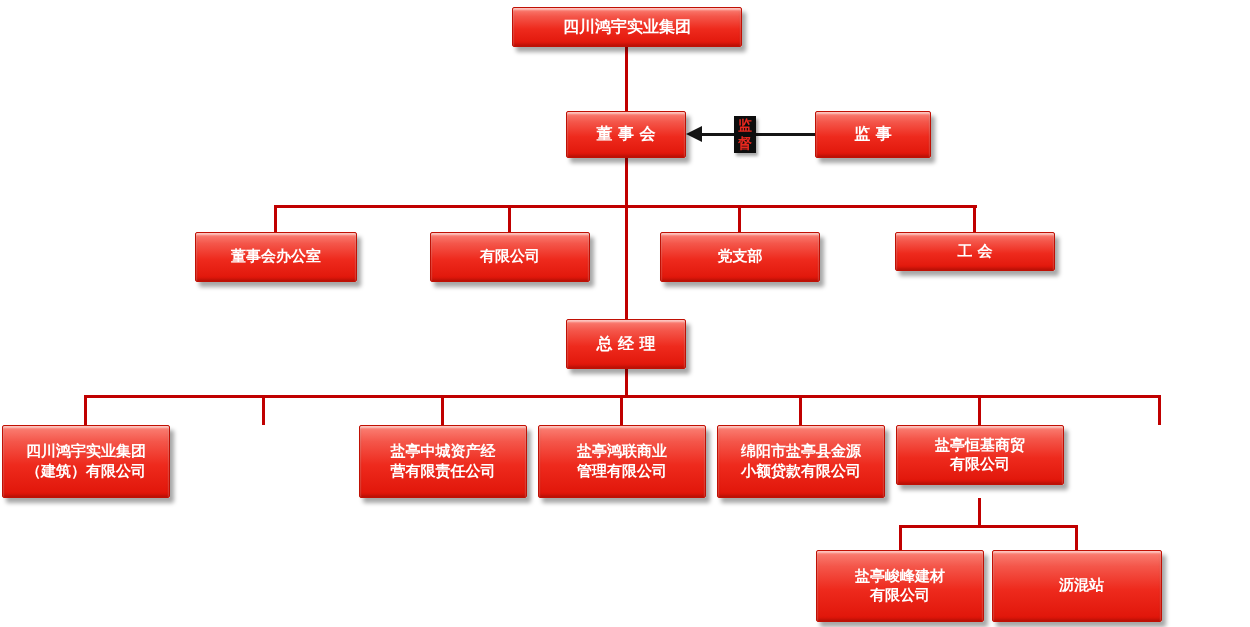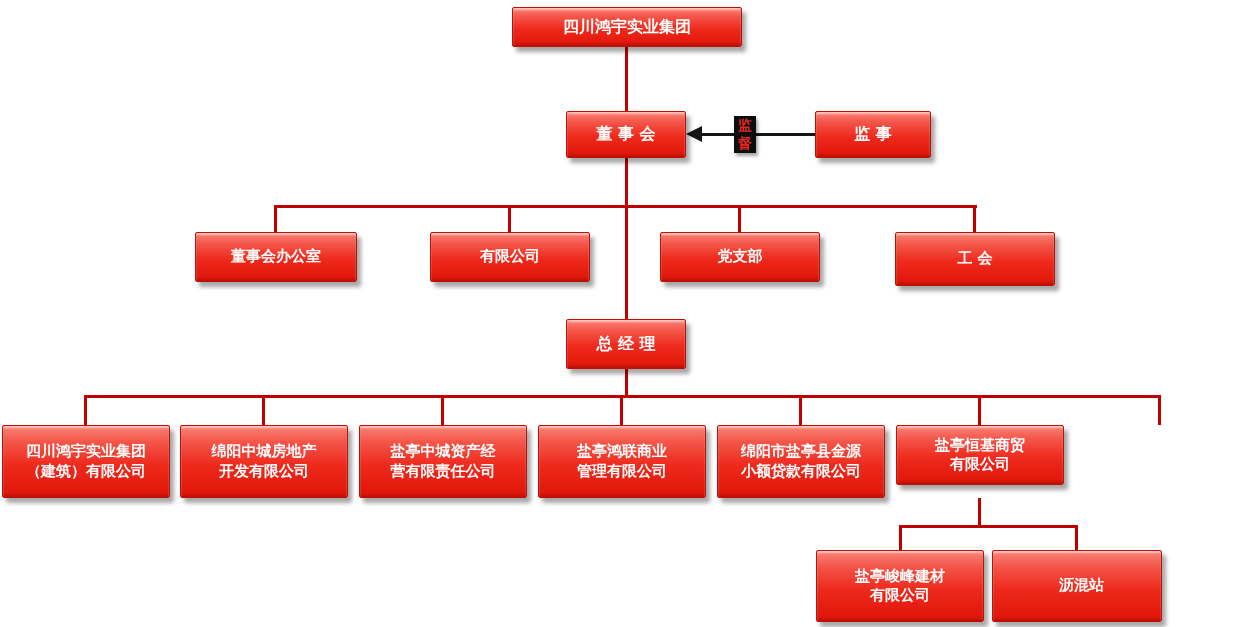--- a/index.html
+++ b/index.html
@@ -89,28 +89,26 @@
   <div class="dark-label" style="left:734px;top:116px;width:22px;height:37px;">监督</div>
 
   <div class="node title" style="left:512px;top:7px;width:230px;height:40px;">四川鸿宇实业集团</div>
 
   <div class="node title" style="left:566px;top:111px;width:120px;height:47px;">董 事 会</div>
   <div class="node title" style="left:815px;top:111px;width:116px;height:47px;">监  事</div>
 
   <div class="node" style="left:195px;top:232px;width:162px;height:50px;">董事会办公室</div>
   <div class="node" style="left:430px;top:232px;width:160px;height:50px;">有限公司</div>
   <div class="node" style="left:660px;top:232px;width:160px;height:50px;">党支部</div>
-  <div class="node" style="left:895px;top:232px;width:160px;height:54px;">工  会</div>
+  <div class="node" style="left:895px;top:232px;width:160px;height:39px;">工  会</div>
 
   <div class="node title" style="left:566px;top:319px;width:120px;height:50px;">总 经 理</div>
 
   <div class="node" style="left:2px;top:425px;width:168px;height:73px;">四川鸿宇实业集团
 （建筑）有限公司</div>
-  <div class="node" style="left:180px;top:425px;width:168px;height:73px;">绵阳中城房地产
-开发有限公司</div>
   <div class="node" style="left:359px;top:425px;width:168px;height:73px;">盐亭中城资产经
 营有限责任公司</div>
   <div class="node" style="left:538px;top:425px;width:168px;height:73px;">盐亭鸿联商业
 管理有限公司</div>
   <div class="node" style="left:717px;top:425px;width:168px;height:73px;">绵阳市盐亭县金源
 小额贷款有限公司</div>
   <div class="node" style="left:896px;top:425px;width:168px;height:60px;">盐亭恒基商贸
 有限公司</div>
 
   <div class="node" style="left:816px;top:550px;width:168px;height:72px;">盐亭峻峰建材

